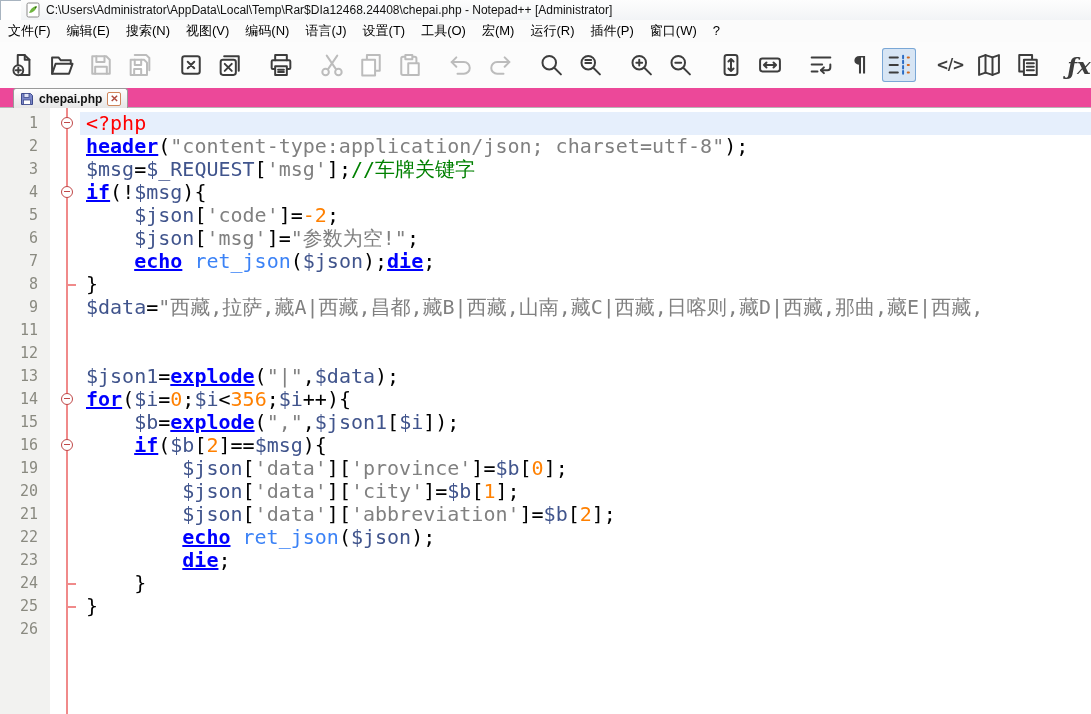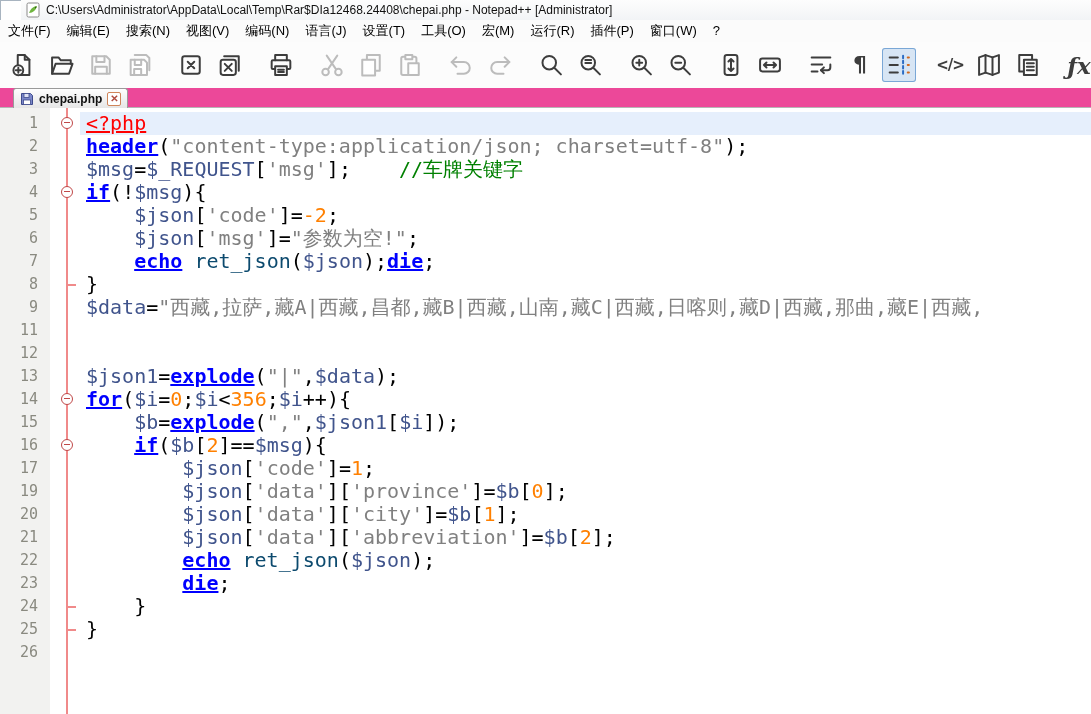--- a/index.html
+++ b/index.html
@@ -86,28 +86,28 @@
   .stub {
     position:absolute; left:17px; top:11px; width:9px; height:2px;
     background:var(--fold-line); z-index:3;
   }
   .codeln {
     flex:1 1 auto; white-space:pre; overflow:hidden; padding-left:6px;
     font-family:"DejaVu Sans Mono","Liberation Mono",monospace;
     font-size:20px; line-height:23px; color:#000;
   }
   .ed-row.current .codeln { background:var(--curline); }
-  .t-php { color:var(--php);text-decoration:underline; }
+  .t-php { color:var(--php); }
   .t-kw  { color:var(--kw); font-weight:bold;text-decoration:underline; }
   .t-var { color:var(--variable); }
   .t-str { color:var(--string); }
   .t-num { color:var(--number); }
-  .t-com { color:var(--comment);margin-left:48px; }
+  .t-com { color:var(--comment); }
   .t-op  { color:var(--operator); }
-  .t-def { color:#0c4a6e; }
+  .t-def { color:#3b82f6; }
 </style>
 </head>
 <body>
 
 <div class="titlebar">
   <svg class="appicon" viewBox="0 0 16 16">
     <rect x="2" y="1" width="12" height="14" rx="1.5" fill="#ffffff" stroke="#8a8a8a" stroke-width="1"></rect>
     <path d="M4 11c2-5 5-7 8-7-1 4-4 7-8 7z" fill="#6fb53f"></path>
     <circle cx="10.6" cy="5.6" r="0.8" fill="#2d5b14"></circle>
   </svg>
@@ -382,25 +382,20 @@
         <span class="codeln"><span class="t-def">    </span><span class="t-var">$b</span><span class="t-op">=</span><span class="t-kw">explode</span><span class="t-op">(</span><span class="t-str">","</span><span class="t-op">,</span><span class="t-var">$json1</span><span class="t-op">[</span><span class="t-var">$i</span><span class="t-op">]);</span></span>
       </div>
       <div class="ed-row">
         <span class="gut">16</span>
         <span class="fold">
           <i class="circ"></i>
         </span>
         <span class="codeln"><span class="t-def">    </span><span class="t-kw">if</span><span class="t-op">(</span><span class="t-var">$b</span><span class="t-op">[</span><span class="t-num">2</span><span class="t-op">]==</span><span class="t-var">$msg</span><span class="t-op">){</span></span>
       </div>
       <div class="ed-row">
-        <span class="gut">17</span>
-        <span class="fold"></span>
-        <span class="codeln"><span class="t-def">        </span><span class="t-var">$json</span><span class="t-op">[</span><span class="t-str">'code'</span><span class="t-op">]=</span><span class="t-num">1</span><span class="t-op">;</span></span>
-      </div>
-      <div class="ed-row">
         <span class="gut">19</span>
         <span class="fold"></span>
         <span class="codeln"><span class="t-def">        </span><span class="t-var">$json</span><span class="t-op">[</span><span class="t-str">'data'</span><span class="t-op">][</span><span class="t-str">'province'</span><span class="t-op">]=</span><span class="t-var">$b</span><span class="t-op">[</span><span class="t-num">0</span><span class="t-op">];</span></span>
       </div>
       <div class="ed-row">
         <span class="gut">20</span>
         <span class="fold"></span>
         <span class="codeln"><span class="t-def">        </span><span class="t-var">$json</span><span class="t-op">[</span><span class="t-str">'data'</span><span class="t-op">][</span><span class="t-str">'city'</span><span class="t-op">]=</span><span class="t-var">$b</span><span class="t-op">[</span><span class="t-num">1</span><span class="t-op">];</span></span>
       </div>
       <div class="ed-row">

